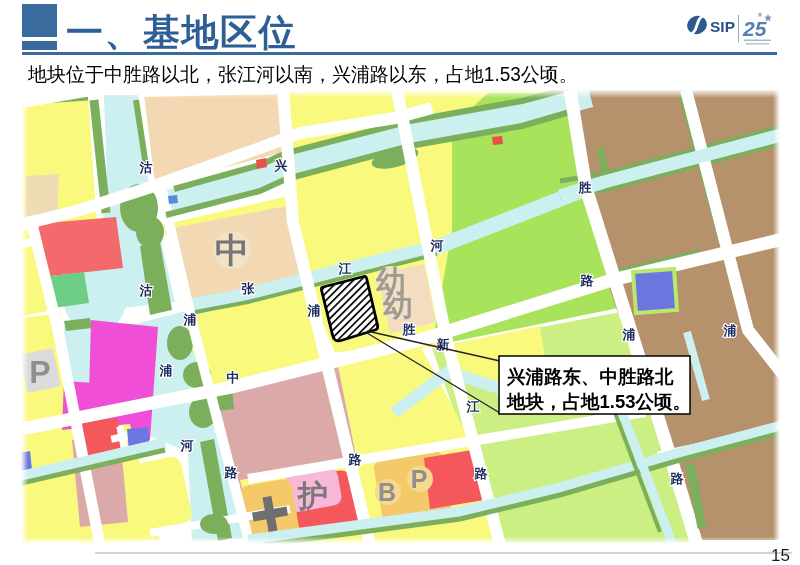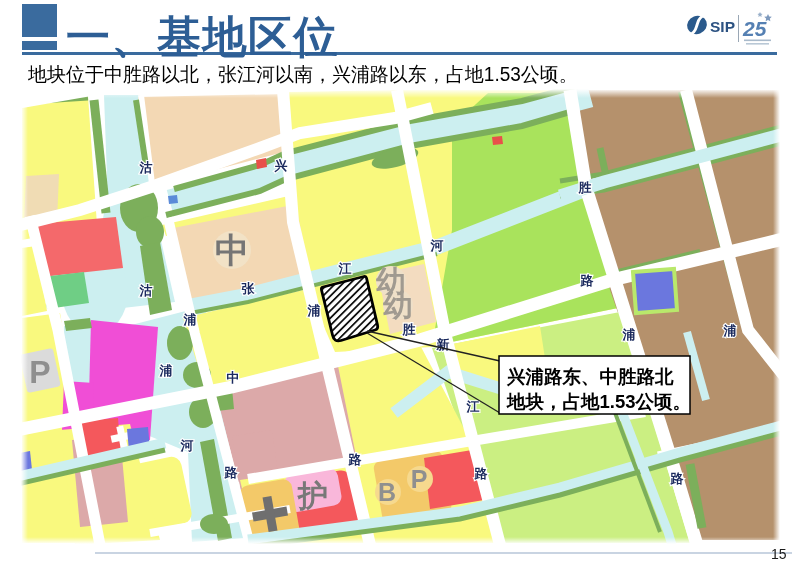--- a/index.html
+++ b/index.html
@@ -6,21 +6,21 @@
 .abs{position:absolute;}
 </style></head>
 <body>
 
 <div class="abs" style="left:22px;top:4px;width:35px;height:33px;background:#3A6B9E;"></div>
 
 <div class="abs" style="left:22px;top:41px;width:35px;height:9px;background:#3A6B9E;"></div>
 
 <div class="abs" style="left:22px;top:52px;width:755px;height:3px;background:#3A6B9E;"></div>
 
-<div class="abs" style="left:66px;top:8px;font-size:44px;font-weight:bold;color:#2D5E95;letter-spacing:1.5px;">一、基地区位</div>
+<div class="abs" style="left:66px;top:8px;font-size:37px;font-weight:bold;color:#2D5E95;letter-spacing:1.5px;">一、基地区位</div>
 
 <svg class="abs" style="left:684px;top:10px;" width="96" height="38" viewBox="0 0 96 38">
 
 <g transform="rotate(-20 13 15)">
       <ellipse cx="13" cy="15" rx="10" ry="9" fill="#2B5A8C"></ellipse>
 <path d="M2.5,21.5 C8.5,22.5 11,17.5 13,15 C15,12.5 17.5,7.5 23.5,8.5" stroke="#ffffff" stroke-width="2.9" fill="none"></path>
     </g>
 
 <text x="26" y="22" font-size="15.5" font-weight="bold" fill="#2C5282" font-family="Liberation Sans, sans-serif">SIP</text>
 
@@ -214,12 +214,12 @@
 <text x="507" y="408" font-size="18.5" font-weight="bold" fill="#000" font-family="Liberation Sans, sans-serif">地块，占地1.53公顷。</text>
 <rect x="21" y="89" width="759" height="9" fill="url(#fadeT)"></rect>
 <rect x="21" y="537" width="759" height="7" fill="url(#fadeB)"></rect>
 <rect x="21" y="89" width="7" height="455" fill="url(#fadeL)"></rect>
 <rect x="773" y="89" width="7" height="455" fill="url(#fadeR)"></rect>
 </g>
 </svg>
 
 <div class="abs" style="left:95px;top:552px;width:697px;height:1.5px;background:#C9D4E2;"></div>
 
-<div class="abs" style="left:771px;top:546px;font-size:14px;color:#1a1a1a;">15</div>
+<div class="abs" style="left:771px;top:546px;font-size:17px;color:#1a1a1a;">15</div>
 </body></html>

